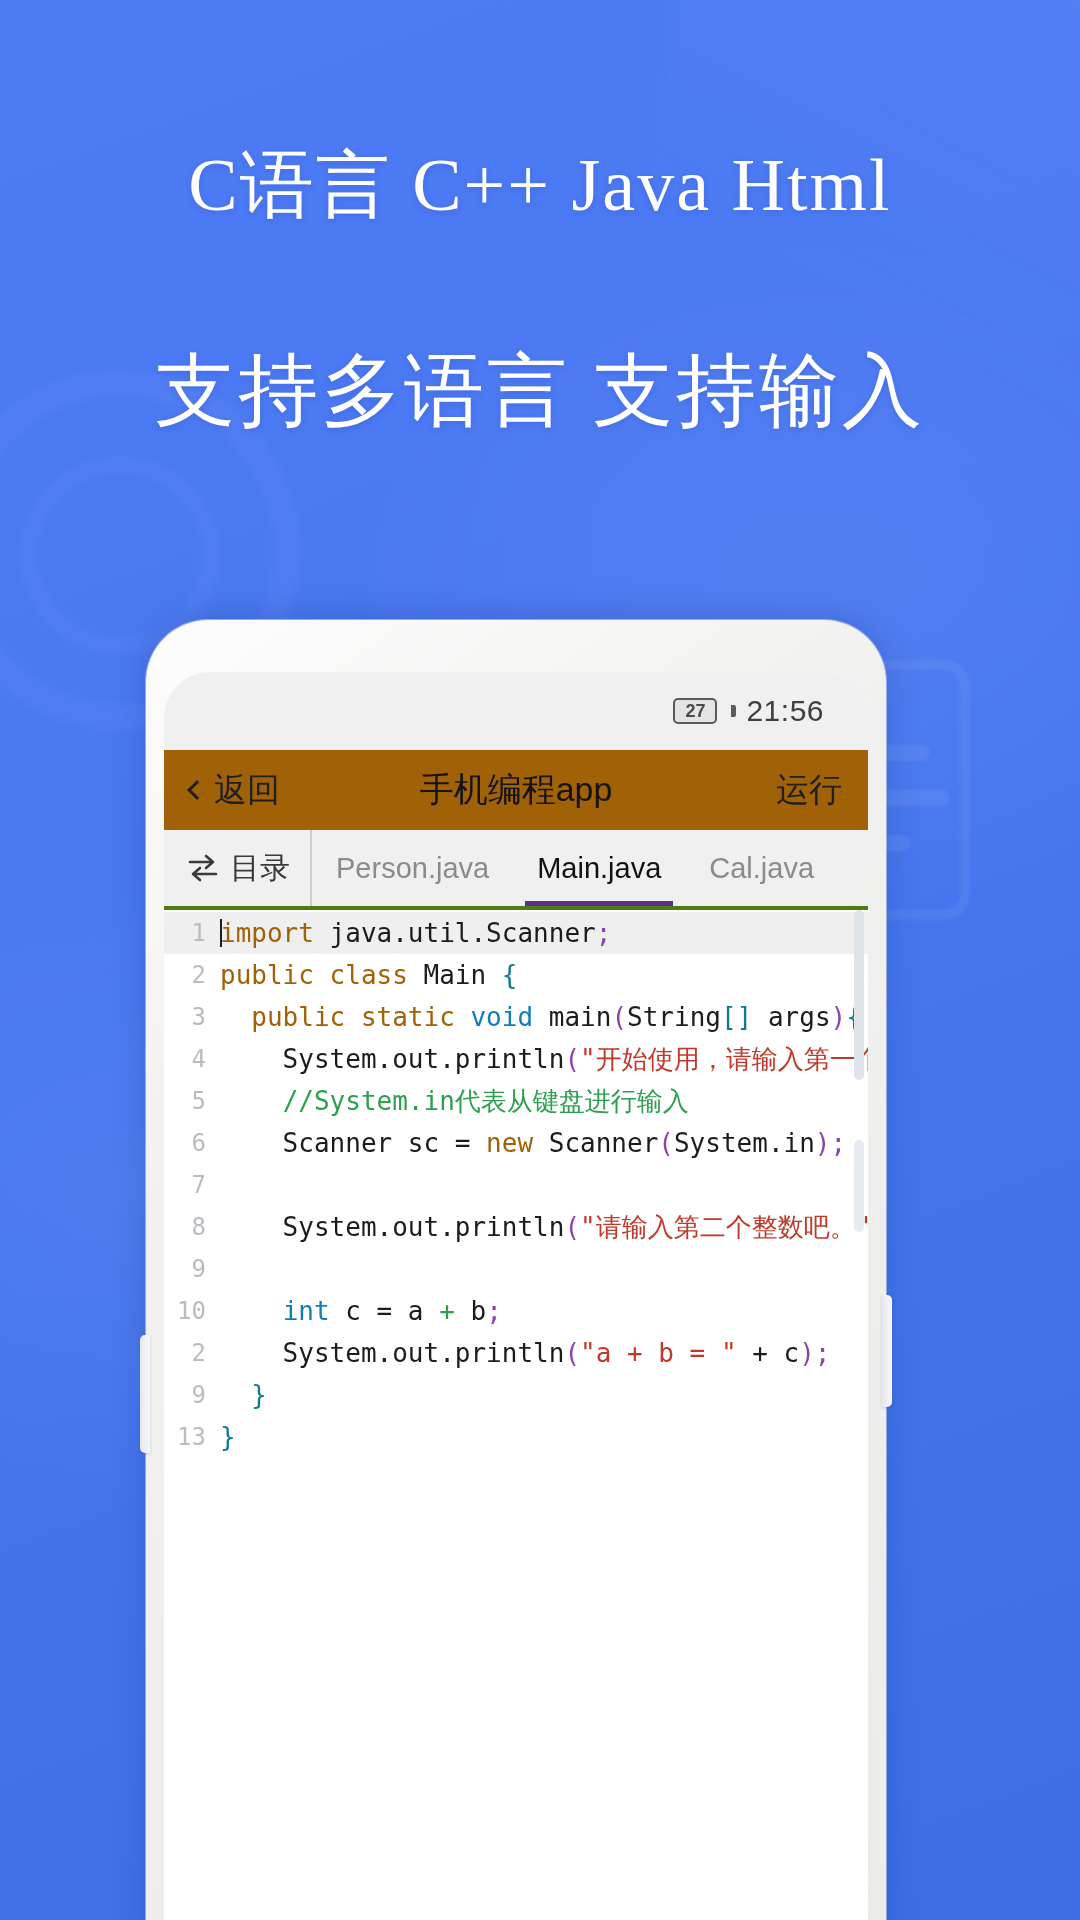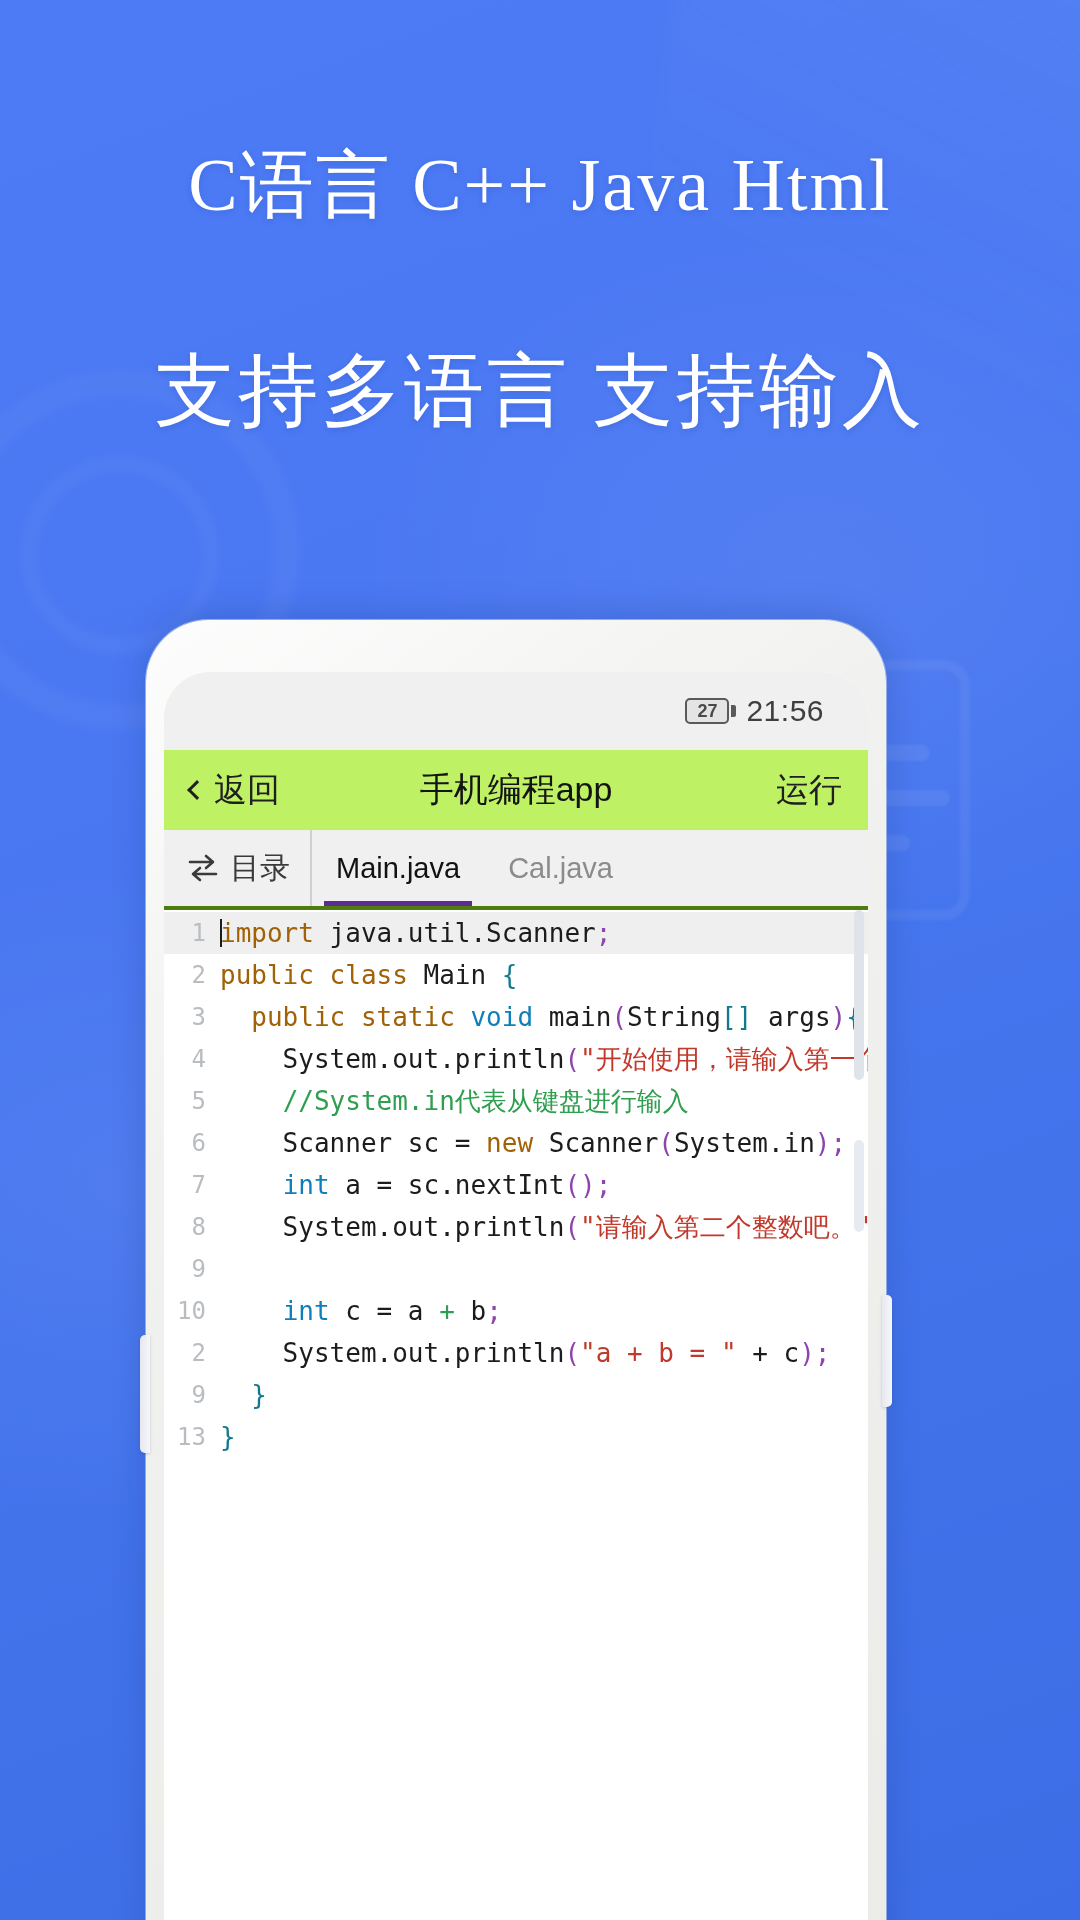--- a/index.html
+++ b/index.html
@@ -91,39 +91,39 @@
   .statusbar {
     height:78px;
     background:#f0f0f0;
     display:flex;
     align-items:center;
     justify-content:flex-end;
     padding-right:44px;
     gap:10px;
   }
   .battery {
-    display:flex; align-items:center; gap:2px;
+    display:flex; align-items:center; gap:14px;
   }
   .battery-body {
     width:44px; height:26px;
     border:2.5px solid #5a5a5a;
     border-radius:5px;
     display:flex; align-items:center; justify-content:center;
     font-size:18px; color:#4a4a4a; font-weight:600;
     background:#e4e4e4;
   }
   .battery-cap {
     width:5px; height:12px; background:#5a5a5a; border-radius:0 2px 2px 0;
   }
   .clock { font-size:30px; color:#3f3f3f; letter-spacing:0.5px; }
 
   
   .navbar {
     height:80px;
-    background:#bef264;
+    background:#a16207;
     display:flex;
     align-items:center;
     padding:0 26px;
     position:relative;
   }
   .nav-back {
     display:flex; align-items:center; gap:10px;
     font-size:33px; color:#202020;
   }
   .chev {
@@ -262,20 +262,21 @@
     </div>
 
     <div class="tabbar">
       <div class="tab-dir">
         <svg class="swap-icon" viewBox="0 0 34 30">
           <path d="M4 9 H26 M20 3 L27 9 L20 15" fill="none" stroke="#3a3a3a" stroke-width="2.6" stroke-linecap="round" stroke-linejoin="round"></path>
           <path d="M30 21 H8 M14 15 L7 21 L14 27" fill="none" stroke="#3a3a3a" stroke-width="2.6" stroke-linecap="round" stroke-linejoin="round"></path>
         </svg>
         <span>目录</span>
       </div>
+      <div class="tab">Person.java</div>
       <div class="tab active">Main.java</div>
       <div class="tab">Cal.java</div>
     </div>
 
     <div class="code">
       <div class="scrollbar-v"></div>
       <div class="scrollbar-v2"></div>
 
       <div class="code-row hl">
         <span class="ln">1</span>
@@ -302,21 +303,20 @@
         <span class="ltxt">    <span class="cmt">//System.in代表从键盘进行输入</span></span>
       </div>
 
       <div class="code-row">
         <span class="ln">6</span>
         <span class="ltxt">    Scanner sc = <span class="kw">new</span> Scanner<span class="pn">(</span>System.in<span class="pn">);</span></span>
       </div>
 
       <div class="code-row">
         <span class="ln">7</span>
-        <span class="ltxt">    <span class="kw2">int</span> a = sc.nextInt<span class="pn">();</span></span>
       </div>
 
       <div class="code-row">
         <span class="ln">8</span>
         <span class="ltxt">    System.out.println<span class="pn">(</span><span class="str">"请输入第二个整数吧。"</span></span>
       </div>
 
       <div class="code-row">
         <span class="ln">9</span>
       </div>

